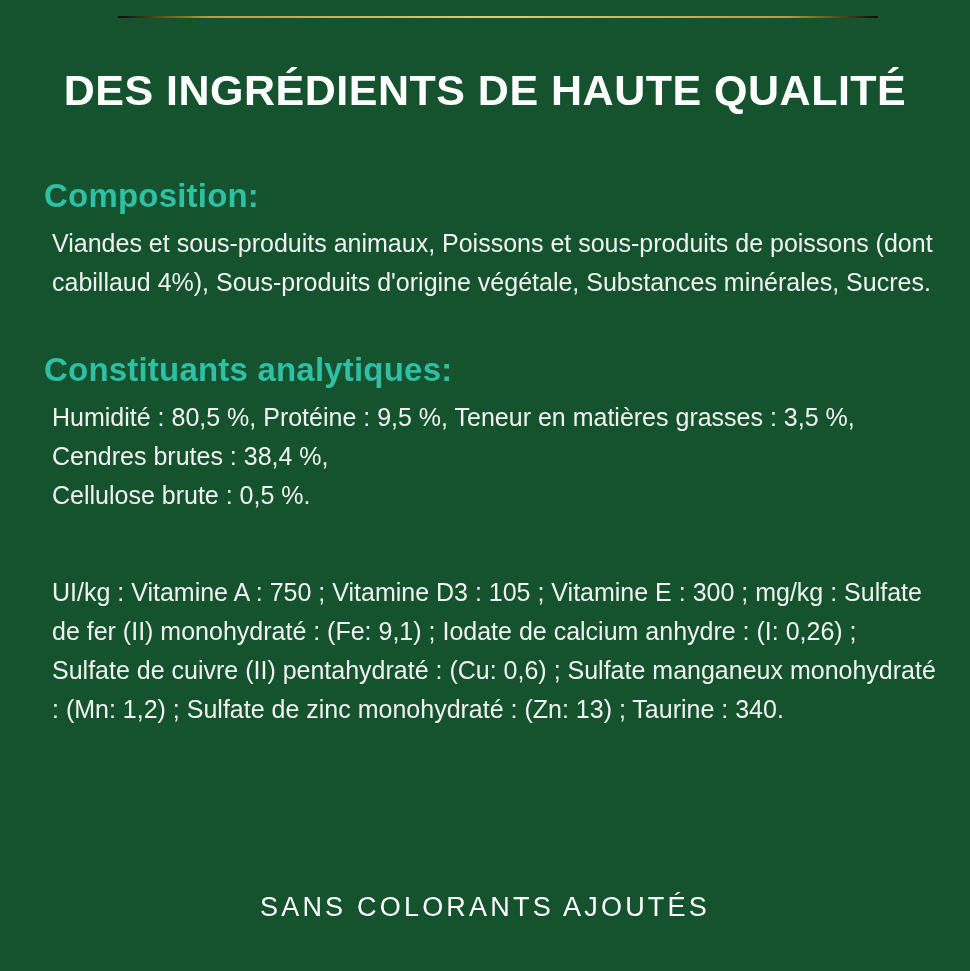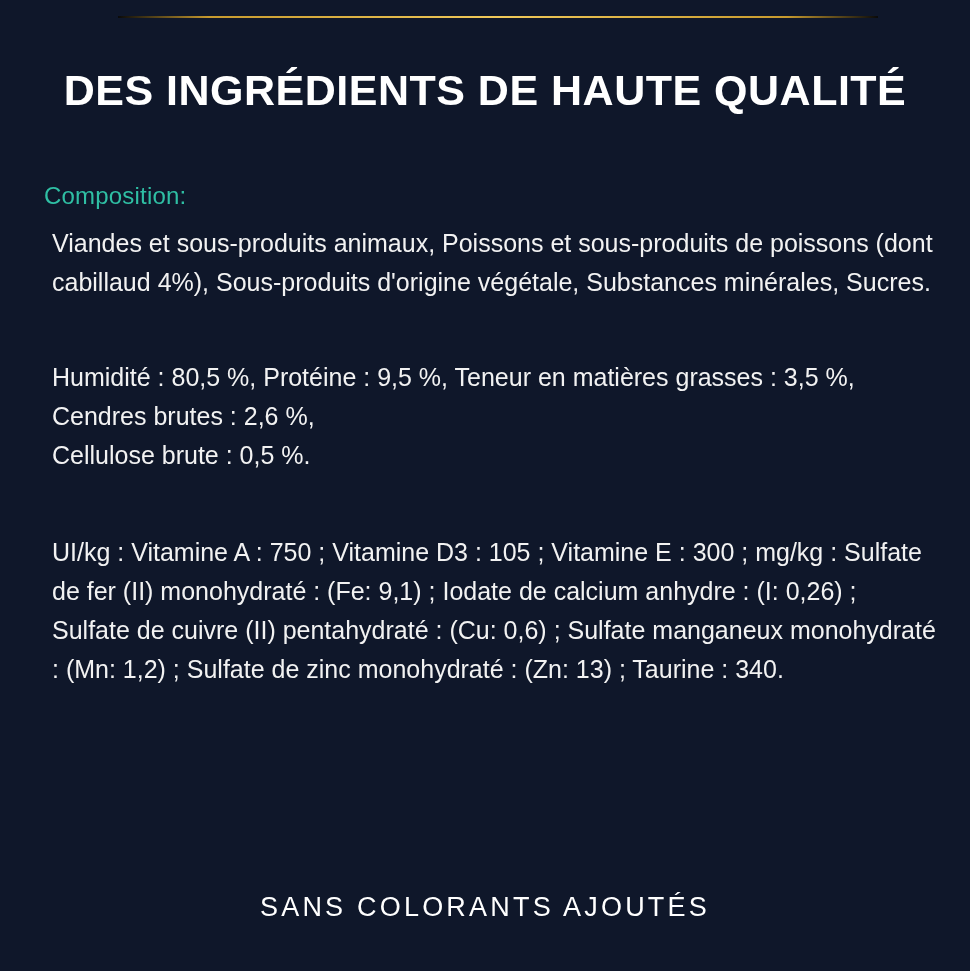--- a/index.html
+++ b/index.html
@@ -11,21 +11,21 @@
     width: 970px;
     height: 971px;
     overflow: hidden;
     font-family: "Liberation Sans", sans-serif;
     color: #ffffff;
     position: relative;
   }
   .page {
     width: 970px;
     height: 971px;
-    background: #0f172a;
+    background: #14532d;
     position: relative;
     box-sizing: border-box;
   }
   .top-rule {
     position: absolute;
     top: 16px;
     left: 118px;
     width: 760px;
     height: 2px;
     background: linear-gradient(to right, #0a0a0a 0%, #c79a2e 12%, #f0c95a 50%, #c79a2e 88%, #0a0a0a 100%);
@@ -47,23 +47,23 @@
     position: absolute;
     top: 176px;
     left: 44px;
     width: 900px;
   }
   .section {
     margin-bottom: 26px;
   }
   .section-title {
     color: #2fbfa4;
-    font-size: 24px;
+    font-size: 33px;
     line-height: 40px;
-    font-weight: 400;
+    font-weight: 700;
     margin: 0 0 6px 0;
     letter-spacing: 0.2px;
   }
   .section-body {
     color: #f2f2f2;
     font-size: 25px;
     line-height: 39px;
     font-weight: 400;
     margin: 8px;
     max-width: 890px;
@@ -97,21 +97,22 @@
   <div class="content">
 
     <div class="section">
       <h2 class="section-title">Composition:</h2>
       <p class="section-body">Viandes et sous-produits animaux, Poissons et sous-produits de poissons (dont cabillaud 4%), Sous-produits d'origine végétale, Substances minérales, Sucres.</p>
     </div>
 
     <div class="gap-1"></div>
 
     <div class="section">
-      <p class="section-body tight" style="white-space: pre-line;">Humidité : 80,5 %, Protéine : 9,5 %, Teneur en matières grasses : 3,5 %, Cendres brutes : 2,6 %,
+      <h2 class="section-title">Constituants analytiques:</h2>
+      <p class="section-body tight" style="white-space: pre-line;">Humidité : 80,5 %, Protéine : 9,5 %, Teneur en matières grasses : 3,5 %, Cendres brutes : 38,4 %,
 Cellulose brute : 0,5 %.</p>
     </div>
 
     <div class="gap-2"></div>
 
     <div class="section">
       <p class="section-body">UI/kg : Vitamine A : 750 ; Vitamine D3 : 105 ; Vitamine E : 300 ; mg/kg : Sulfate de fer (II) monohydraté : (Fe: 9,1) ; Iodate de calcium anhydre : (I: 0,26) ; Sulfate de cuivre (II) pentahydraté : (Cu: 0,6) ; Sulfate manganeux monohydraté : (Mn: 1,2) ; Sulfate de zinc monohydraté : (Zn: 13) ; Taurine : 340.</p>
     </div>
 
   </div>

